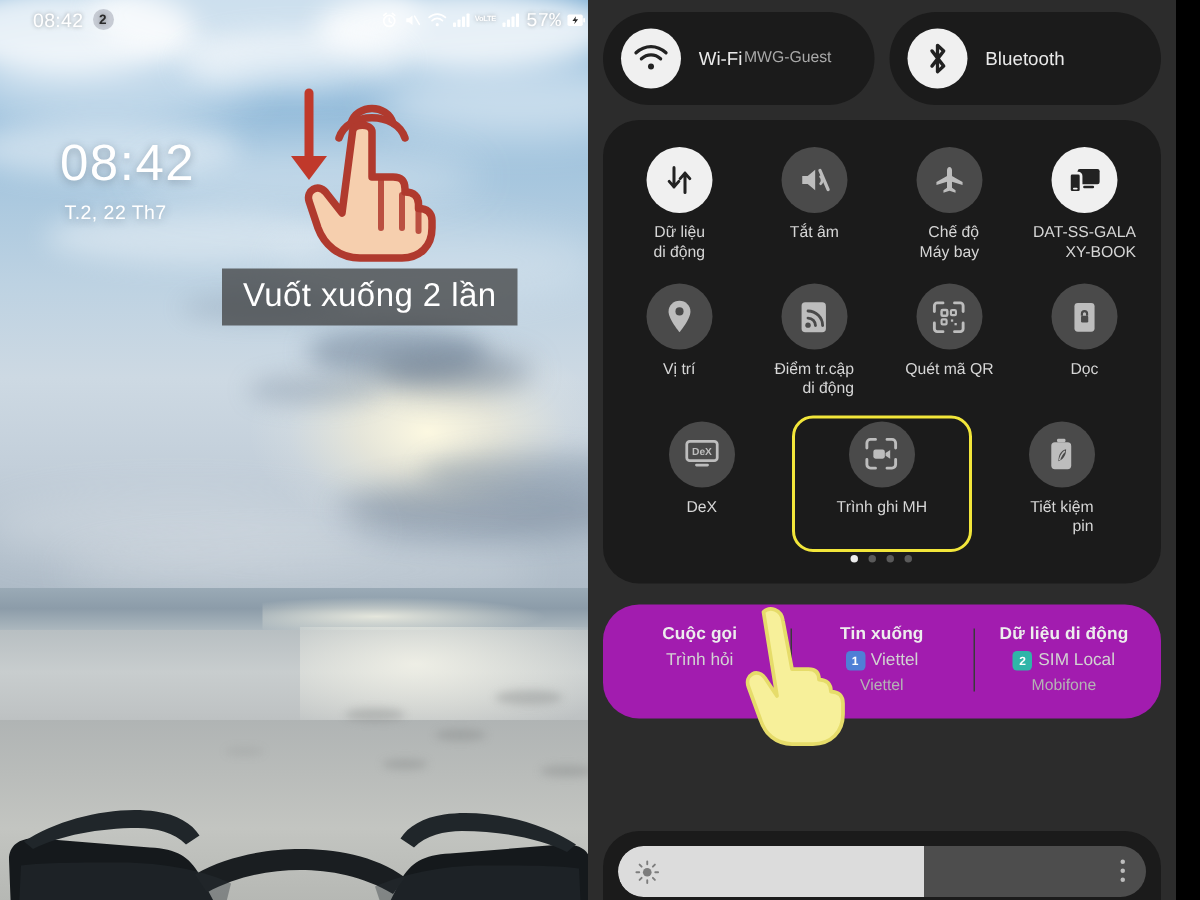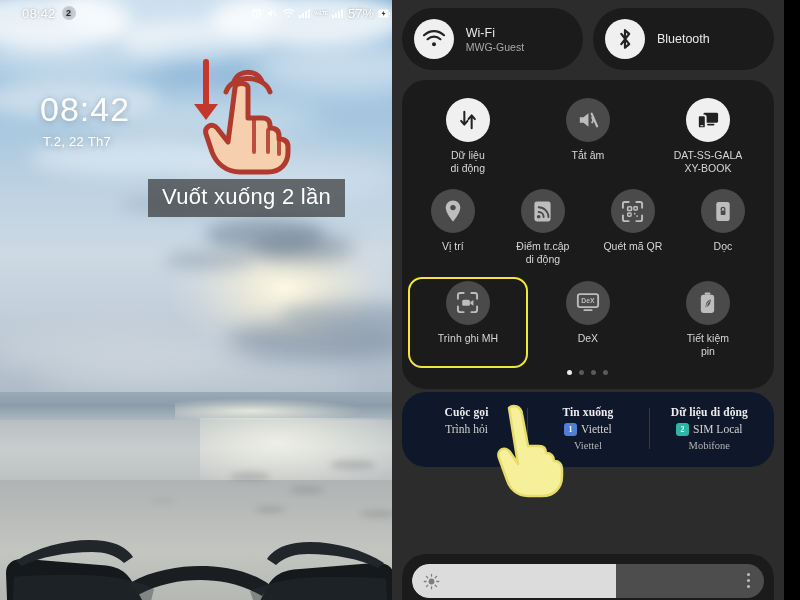--- a/index.html
+++ b/index.html
@@ -81,21 +81,21 @@
   .sb-left { display: flex; align-items: center; gap: 6px; }
   .sb-time { font-size: 13px; letter-spacing: 0.2px; }
   .sb-badge {
     width: 14px; height: 14px; border-radius: 50%;
     background: rgba(190,195,205,0.85); color: #2a2a2a;
     font-size: 9px; display: flex; align-items: center; justify-content: center;
     font-weight: bold;
   }
   .sb-right { display: flex; align-items: center; gap: 4px; }
   .sb-icn { display: flex; align-items: center; }
-  .sb-pct { font-size: 13px; margin-left: 1px; }
+  .sb-pct { font-size: 13px; margin-left: 1px; font-family: Liberation Mono, monospace; }
   .bars { display: flex; align-items: flex-end; gap: 1px; height: 10px; }
   .bars i { display:block; width:2px; background:#fff; border-radius:0.5px; }
   .bars i:nth-child(1){height:3px}.bars i:nth-child(2){height:5px}
   .bars i:nth-child(3){height:7px}.bars i:nth-child(4){height:9px}
   .volte {
     font-size: 5px; line-height: 5px; text-align:center; font-weight: bold;
     letter-spacing: -0.2px;
   }
 
   
@@ -123,21 +123,21 @@
   .row-top { display: flex; gap: 10px; }
   .pill {
     flex: 1; height: 62px; background: #1b1b1b; border-radius: 31px;
     display: flex; align-items: center; padding-left: 12px; gap: 12px;
   }
   .pill-ic {
     width: 40px; height: 40px; border-radius: 50%;
     background: #f0f0f0; display: flex; align-items: center; justify-content: center;
     flex: none;
   }
-  .pill-txt { display: flex; flex-direction: column; gap: 1px; min-width:0; }
+  .pill-txt { display: flex; gap: 1px; min-width:0; }
   .pill-title { color: #e9e9e9; font-size: 12.5px; }
   .pill-sub { color: #a9a9a9; font-size: 10.5px; }
 
   .tilecard {
     margin-top: 10px;
     background: #1b1b1b; border-radius: 24px;
     padding: 14px 6px 10px 6px;
   }
   .tilerow { display: flex; }
   .tile {
@@ -146,30 +146,30 @@
     border-radius: 14px;
   }
   .tile.highlight { outline: 2.5px solid #f2e63a; outline-offset: -2px; border-radius: 14px; }
   .t-ic {
     width: 44px; height: 44px; border-radius: 50%;
     display: flex; align-items: center; justify-content: center;
   }
   .t-on { background: #f0f0f0; }
   .t-off { background: #4a4a4a; }
   .t-lab {
-    color: #d6d6d6; font-size: 10.5px; text-align: center; line-height: 1.25;
+    color: #d6d6d6; font-size: 10.5px; text-align: right; line-height: 1.25;
     max-width: 82px;
   }
   .dots { display:flex; justify-content:center; gap:7px; margin: 2px 0 4px 0; }
   .dots span { width: 5px; height: 5px; border-radius: 50%; background: #5a5a5a; }
   .dots span.on { background: #ececec; }
 
   .simcard {
-    margin-top: 3px; background: #0f172a; border-radius: 24px;
-    display: flex; padding: 14px 4px 16px 4px; font-family: Liberation Serif, serif;
+    margin-top: 14px; background: #a21caf; border-radius: 24px;
+    display: flex; padding: 14px 4px 16px 4px;
   }
   .simcol { flex: 1; text-align: center; position: relative; padding: 0 4px; }
   .simcol + .simcol::before {
     content:""; position:absolute; left:0; top: 2px; bottom: 2px; width:1px; background:#3a3a3a;
   }
   .sim-h { color: #ededed; font-size: 11.5px; font-weight: bold; letter-spacing: 0.1px; }
   .sim-v { color: #d2d2d2; font-size: 11.5px; margin-top: 5px; display:flex; align-items:center; justify-content:center; gap: 4px;}
   .sim-n { color: #b4b4b4; font-size: 10.5px; margin-top: 4px; }
   .simchip {
     width: 13px; height: 13px; border-radius: 3px;
@@ -375,20 +375,28 @@
           <span class="t-ic t-off">
             <svg width="22" height="20" viewBox="0 0 24 22">
                 <path d="M3 8v6h4l5.5 4.5v-15L7 8H3z" fill="#bdbdbd"></path>
                 <path d="M16 4l6 14" stroke="#bdbdbd" stroke-width="2.4" stroke-linecap="round"></path>
                 <path d="M16.5 8.5c1.4 1.2 1.4 4 0 5.2" stroke="#bdbdbd" stroke-width="2" fill="none" stroke-linecap="round"></path>
               </svg>
           </span>
           <span class="t-lab">Tắt âm</span>
         </div>
         <div class="tile">
+          <span class="t-ic t-off">
+            <svg width="22" height="22" viewBox="0 0 24 24">
+                <path d="M12 2.5c1.1 0 1.8 1 1.8 2.3v4.3l7.7 4.3v2.2l-7.7-2.3v4.4l2.6 1.8v1.7L12 19.8l-4.4 1.4v-1.7l2.6-1.8v-4.4L2.5 15.6v-2.2l7.7-4.3V4.8c0-1.3.7-2.3 1.8-2.3z" fill="#bdbdbd"></path>
+              </svg>
+          </span>
+          <span class="t-lab"><span>Chế độ</span><br><span>Máy bay</span></span>
+        </div>
+        <div class="tile">
           <span class="t-ic t-on">
             <svg width="24" height="22" viewBox="0 0 26 24">
                 <rect x="8" y="4" width="16" height="11" rx="1.6" fill="#222"></rect>
                 <rect x="12" y="16.2" width="8" height="1.8" rx="0.9" fill="#222"></rect>
                 <rect x="2" y="7" width="8.5" height="14" rx="2" fill="#222" stroke="#f0f0f0" stroke-width="2"></rect>
                 <rect x="4.6" y="17.6" width="3.4" height="1.3" rx="0.65" fill="#f0f0f0"></rect>
               </svg>
           </span>
           <span class="t-lab"><span>DAT-SS-GALA</span><br><span>XY-BOOK</span></span>
         </div>
@@ -434,39 +442,39 @@
                 <rect x="3" y="2" width="14" height="20" rx="2.4" fill="#bdbdbd"></rect>
                 <rect x="7.6" y="11" width="5" height="4.6" rx="0.9" fill="#4a4a4a"></rect>
                 <path d="M8.2 11V9.5a1.8 1.8 0 013.6 0V11" stroke="#4a4a4a" stroke-width="1.5" fill="none"></path>
               </svg>
           </span>
           <span class="t-lab">Dọc</span>
         </div>
       </div>
 
       <div class="tilerow">
+        <div class="tile">
+          <span class="t-ic t-off">
+            <svg width="24" height="21" viewBox="0 0 26 22">
+                <rect x="2" y="2" width="22" height="14" rx="2.2" fill="none" stroke="#bdbdbd" stroke-width="2"></rect>
+                <text x="13" y="11.6" font-family="Liberation Sans" font-size="7.4" font-weight="bold" fill="#bdbdbd" text-anchor="middle">DeX</text>
+                <rect x="8" y="18.2" width="10" height="2" rx="1" fill="#bdbdbd"></rect>
+              </svg>
+          </span>
+          <span class="t-lab">DeX</span>
+        </div>
         <div class="tile highlight">
           <span class="t-ic t-off">
             <svg width="23" height="23" viewBox="0 0 24 24">
               <path d="M2 8V4.5A2.5 2.5 0 014.5 2H8M22 8V4.5A2.5 2.5 0 0019.5 2H16M2 16v3.5A2.5 2.5 0 004.5 22H8M22 16v3.5a2.5 2.5 0 01-2.5 2.5H16" stroke="#bdbdbd" stroke-width="2" fill="none" stroke-linecap="round"></path>
               <rect x="6.5" y="9" width="8" height="6.4" rx="1.6" fill="#bdbdbd"></rect>
               <path d="M15 11.4l3.2-2v6l-3.2-2z" fill="#bdbdbd"></path>
             </svg>
           </span>
           <span class="t-lab">Trình ghi MH</span>
-        </div>
-        <div class="tile">
-          <span class="t-ic t-off">
-            <svg width="24" height="21" viewBox="0 0 26 22">
-                <rect x="2" y="2" width="22" height="14" rx="2.2" fill="none" stroke="#bdbdbd" stroke-width="2"></rect>
-                <text x="13" y="11.6" font-family="Liberation Sans" font-size="7.4" font-weight="bold" fill="#bdbdbd" text-anchor="middle">DeX</text>
-                <rect x="8" y="18.2" width="10" height="2" rx="1" fill="#bdbdbd"></rect>
-              </svg>
-          </span>
-          <span class="t-lab">DeX</span>
         </div>
         <div class="tile">
           <span class="t-ic t-off">
             <svg width="19" height="24" viewBox="0 0 20 24">
                 <rect x="7" y="1" width="6" height="2.4" rx="1" fill="#bdbdbd"></rect>
                 <rect x="3" y="3.4" width="14" height="19" rx="2.6" fill="#bdbdbd"></rect>
                 <path d="M13.4 8.4c0 5-2.6 7.4-5.4 8.4 0-5 2.2-7.6 5.4-8.4z" fill="#4a4a4a"></path>
                 <path d="M12.6 9.6c-2 1.6-3.2 3.8-3.8 6.4" stroke="#bdbdbd" stroke-width="1" fill="none"></path>
               </svg>
           </span>

